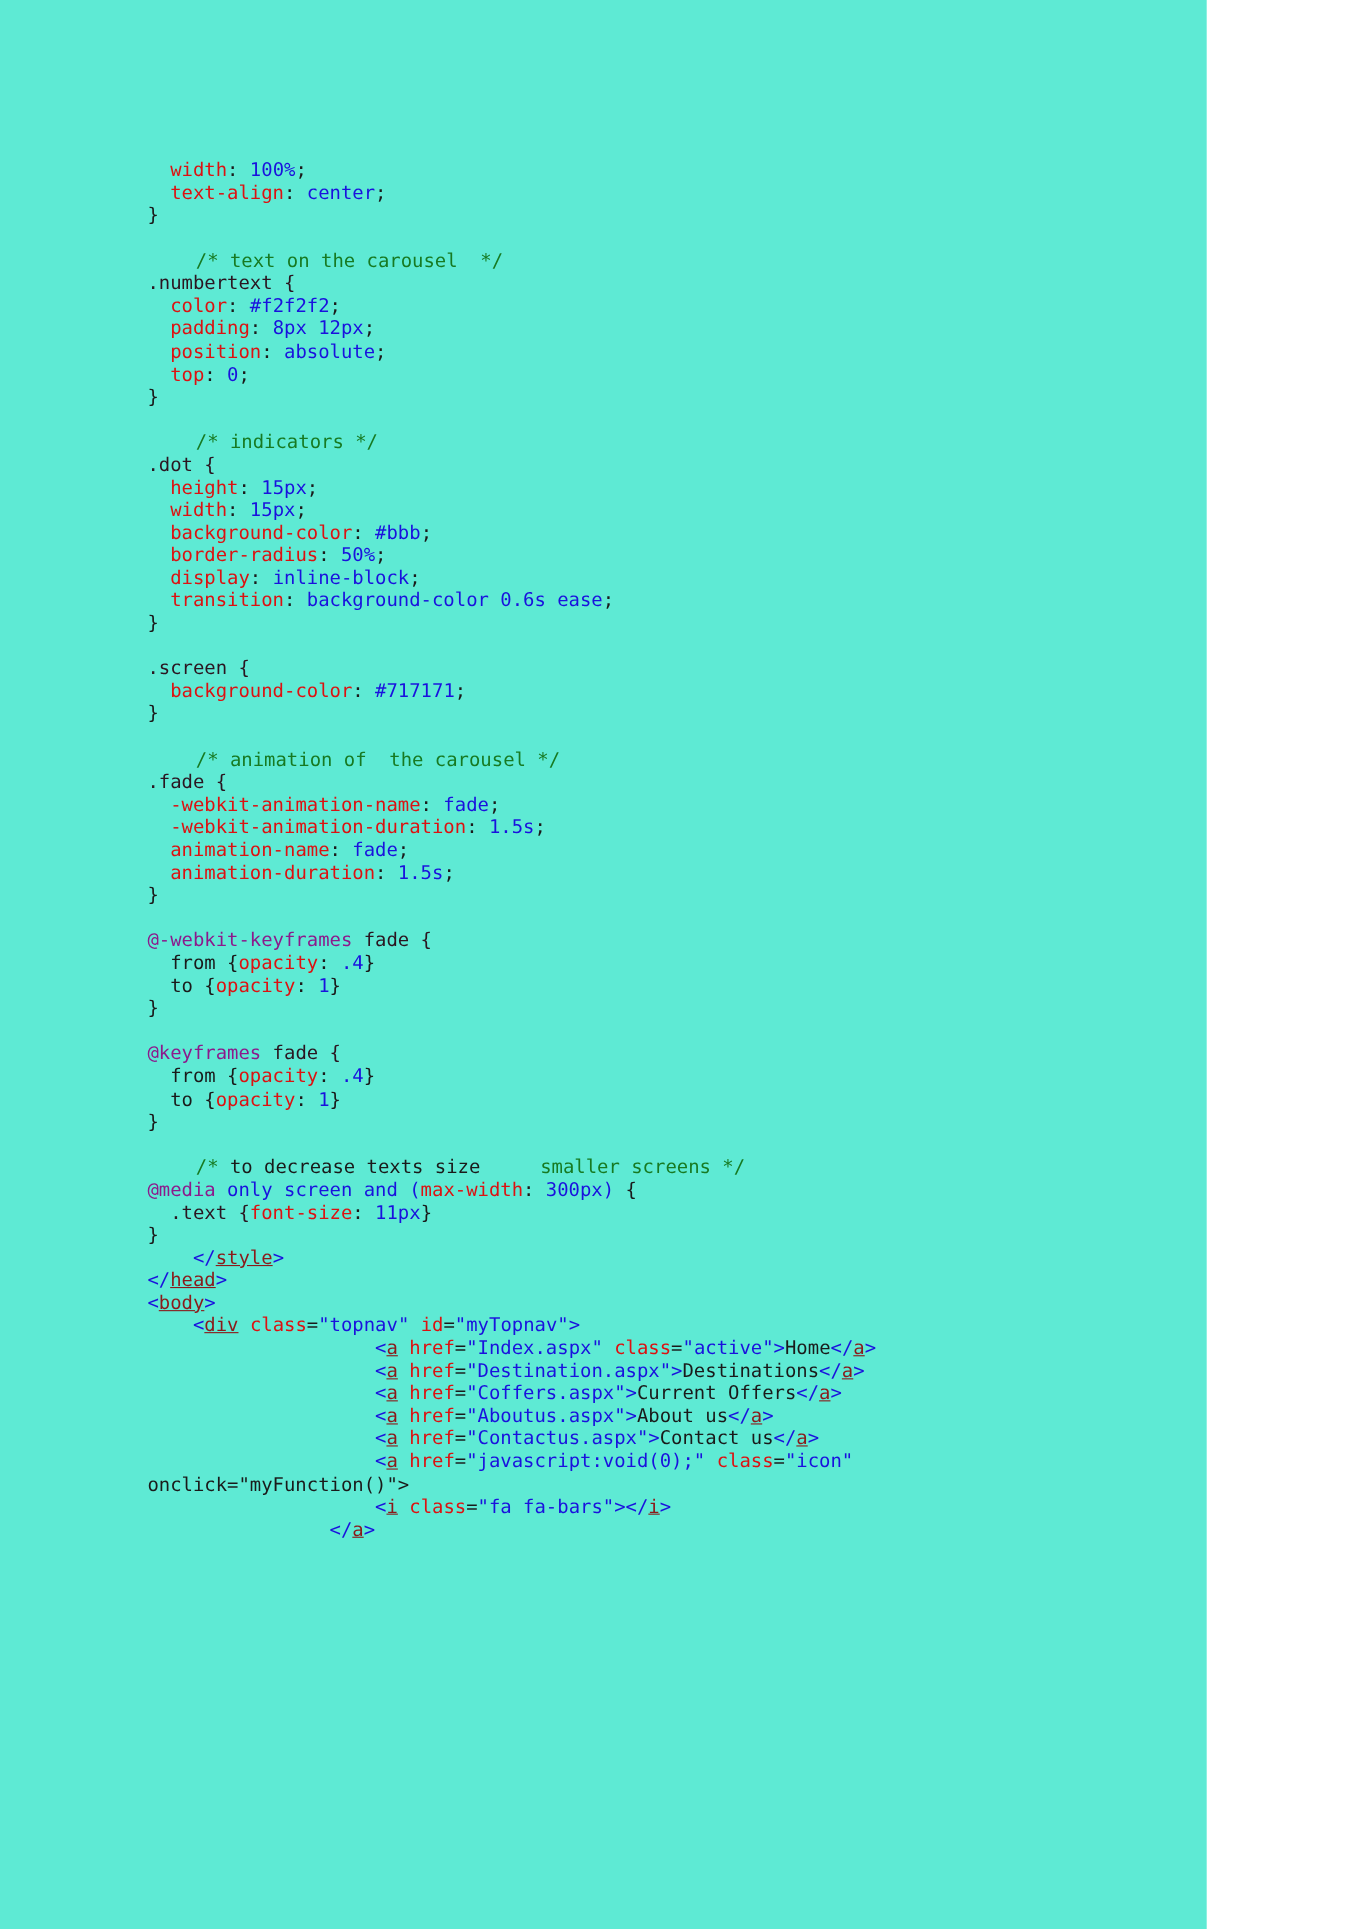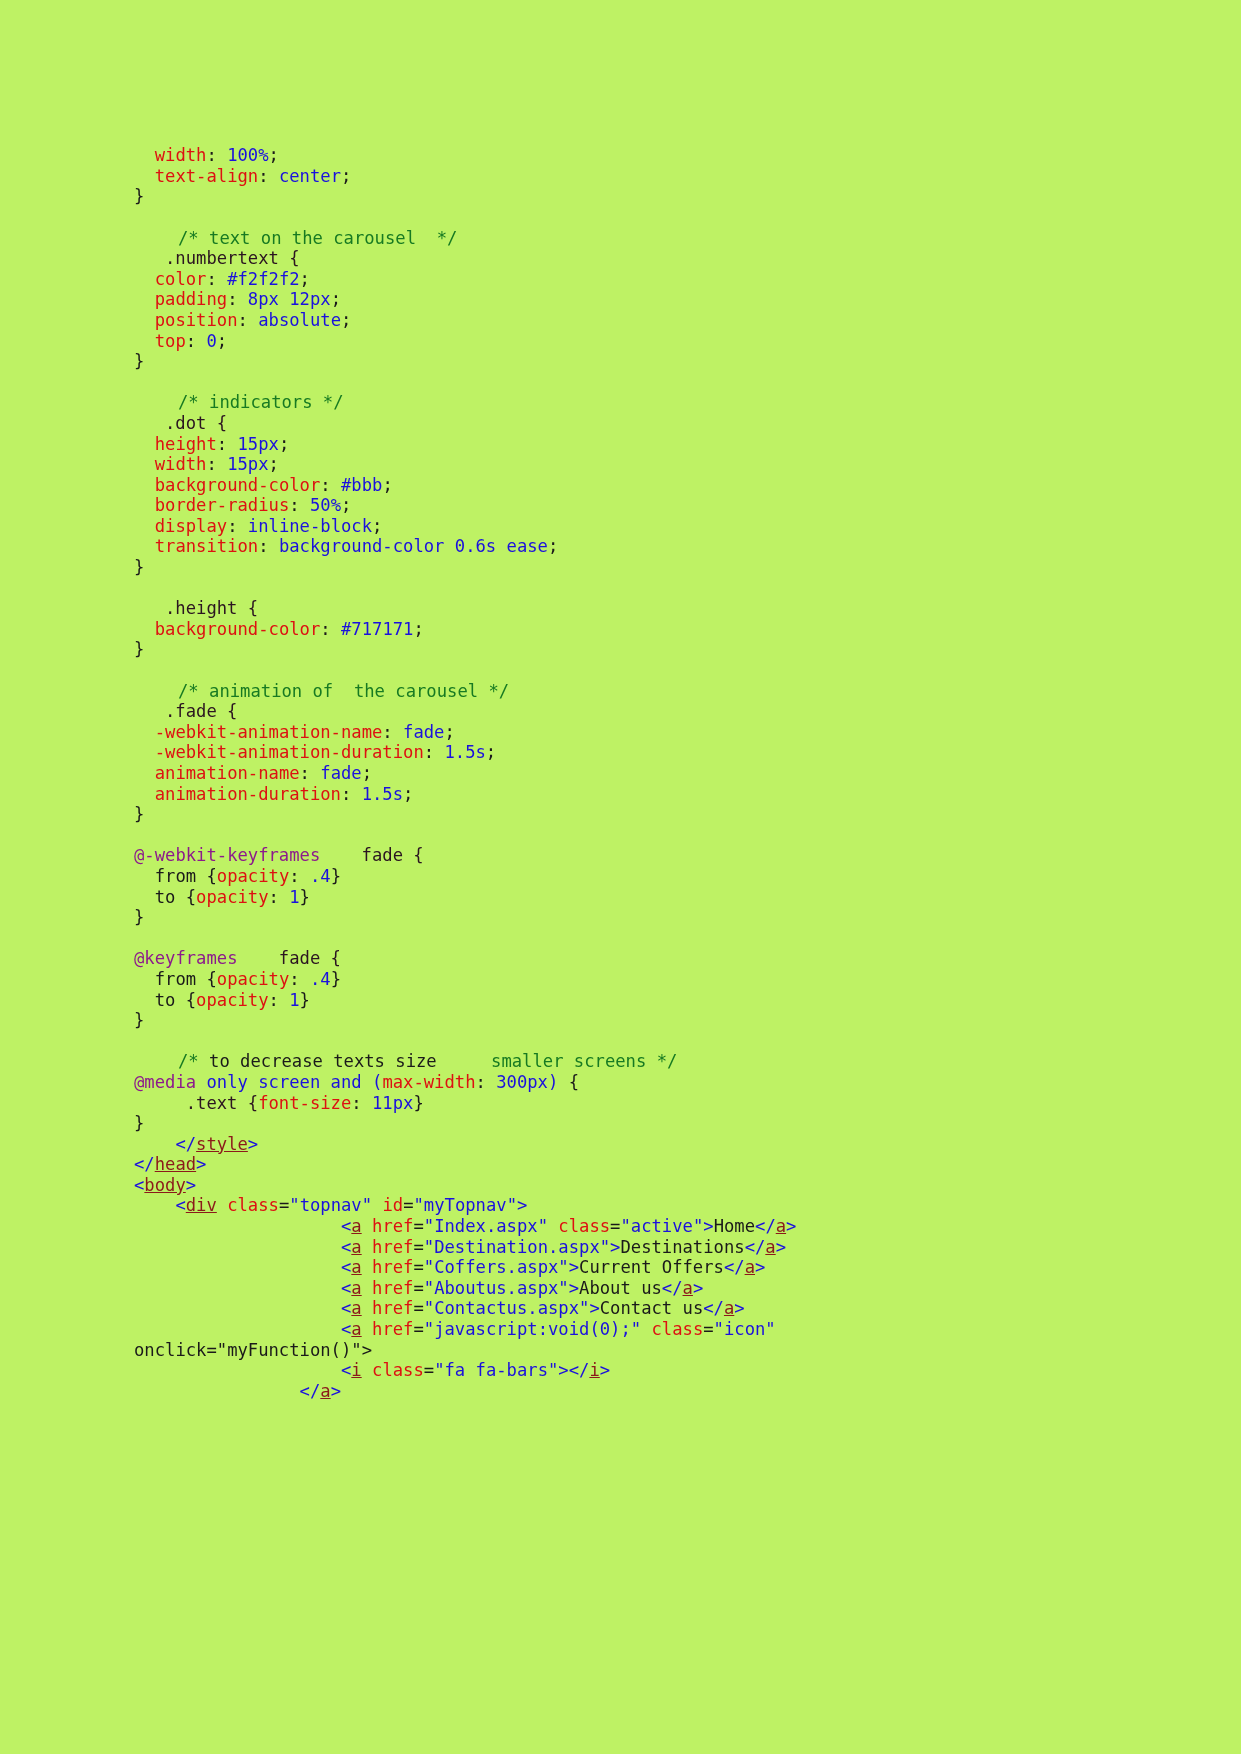--- a/index.html
+++ b/index.html
@@ -7,23 +7,23 @@
     padding: 0;
     background: #ffffff;
   }
   body {
     width: 1241px;
     height: 1754px;
     font-family: "DejaVu Sans Mono", "Liberation Mono", monospace;
   }
   .page {
     position: relative;
-    width: 1241px;
+    width: 1097px;
     height: 1754px;
-    background: #bef264;
+    background: #5eead4;
     box-sizing: border-box;
     padding-left: 35px;
   }
   .code-listing {
     position: absolute;
     left: 134px;
     top: 128px;
     width: 1000px;
     font-family: "DejaVu Sans Mono", "Liberation Mono", monospace;
     font-size: 17.2px;
@@ -35,21 +35,21 @@
   .ln {
     display: block;
     min-height: 20.6px;
     white-space: pre;
   }
   
   .tok-plain    { color: #1a1a1a; }
   .tok-prop     { color: #dd1111; }   
   .tok-val      { color: #1a11dd; }   
   .tok-comment  { color: #177a22; margin-left: 44px; }   
-  .tok-sel      { color: #2b1520; margin-left: 31px; }   
+  .tok-sel      { color: #2b1520; }   
   .tok-at       { color: #8c1a8c; }   
   .tok-bracket  { color: #1a11dd; }   
   .tok-tag      { color: #8b1a1a; text-decoration: underline; }   
   .tok-attr     { color: #dd1111; }   
   .tok-attrval  { color: #1a11dd; }   
   .tok-text     { color: #1a1a1a; }   
 </style>
 </head>
 <body>
 
@@ -69,21 +69,21 @@
 </span><span class="ln"><span class="tok-comment">/* indicators */</span>
 </span><span class="ln"><span class="tok-sel">.dot {</span>
 </span><span class="ln"><span class="tok-plain">  </span><span class="tok-prop">height</span><span class="tok-plain">: </span><span class="tok-val">15px</span><span class="tok-plain">;</span>
 </span><span class="ln"><span class="tok-plain">  </span><span class="tok-prop">width</span><span class="tok-plain">: </span><span class="tok-val">15px</span><span class="tok-plain">;</span>
 </span><span class="ln"><span class="tok-plain">  </span><span class="tok-prop">background-color</span><span class="tok-plain">: </span><span class="tok-val">#bbb</span><span class="tok-plain">;</span>
 </span><span class="ln"><span class="tok-plain">  </span><span class="tok-prop">border-radius</span><span class="tok-plain">: </span><span class="tok-val">50%</span><span class="tok-plain">;</span>
 </span><span class="ln"><span class="tok-plain">  </span><span class="tok-prop">display</span><span class="tok-plain">: </span><span class="tok-val">inline-block</span><span class="tok-plain">;</span>
 </span><span class="ln"><span class="tok-plain">  </span><span class="tok-prop">transition</span><span class="tok-plain">: </span><span class="tok-val">background-color 0.6s ease</span><span class="tok-plain">;</span>
 </span><span class="ln"><span class="tok-plain">}</span>
 </span><span class="ln"><span class="tok-plain"></span>
-</span><span class="ln"><span class="tok-sel">.height {</span>
+</span><span class="ln"><span class="tok-sel">.screen {</span>
 </span><span class="ln"><span class="tok-plain">  </span><span class="tok-prop">background-color</span><span class="tok-plain">: </span><span class="tok-val">#717171</span><span class="tok-plain">;</span>
 </span><span class="ln"><span class="tok-plain">}</span>
 </span><span class="ln"><span class="tok-plain"></span>
 </span><span class="ln"><span class="tok-comment">/* animation of  the carousel */</span>
 </span><span class="ln"><span class="tok-sel">.fade {</span>
 </span><span class="ln"><span class="tok-plain">  </span><span class="tok-prop">-webkit-animation-name</span><span class="tok-plain">: </span><span class="tok-val">fade</span><span class="tok-plain">;</span>
 </span><span class="ln"><span class="tok-plain">  </span><span class="tok-prop">-webkit-animation-duration</span><span class="tok-plain">: </span><span class="tok-val">1.5s</span><span class="tok-plain">;</span>
 </span><span class="ln"><span class="tok-plain">  </span><span class="tok-prop">animation-name</span><span class="tok-plain">: </span><span class="tok-val">fade</span><span class="tok-plain">;</span>
 </span><span class="ln"><span class="tok-plain">  </span><span class="tok-prop">animation-duration</span><span class="tok-plain">: </span><span class="tok-val">1.5s</span><span class="tok-plain">;</span>
 </span><span class="ln"><span class="tok-plain">}</span>

